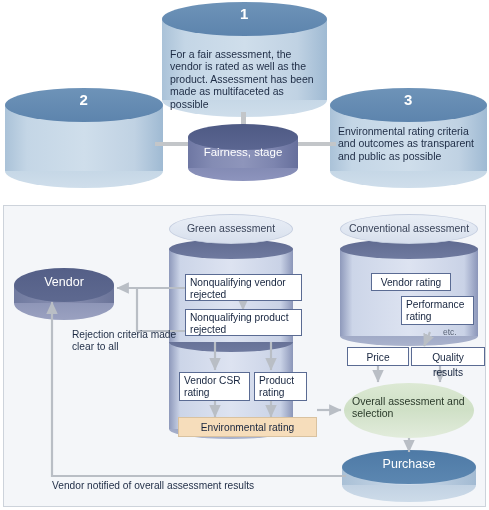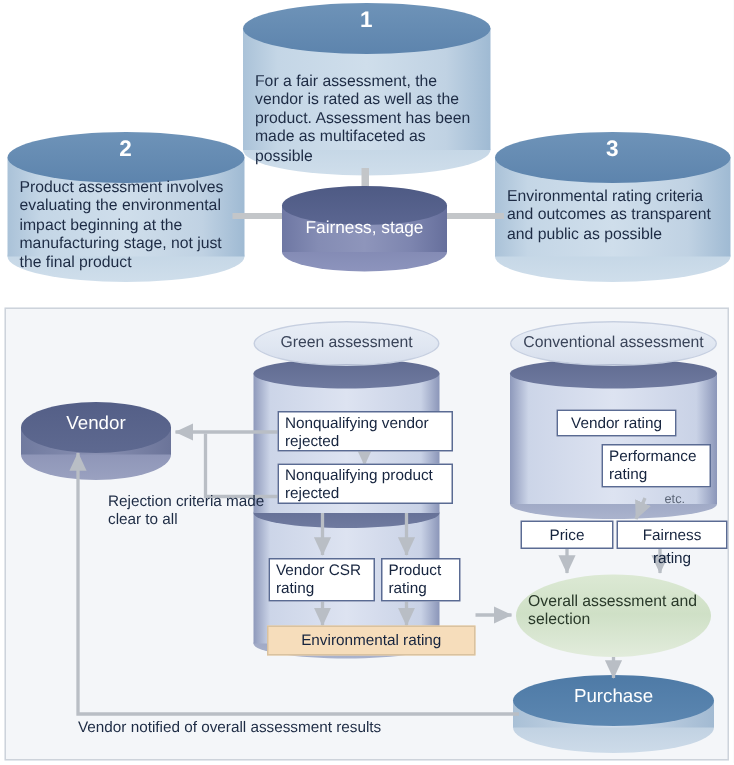--- a/index.html
+++ b/index.html
@@ -93,21 +93,20 @@
     <div class="top"></div>
     <div class="num">1</div>
     <div class="txt" style="top:46px;">For a fair assessment, the vendor is rated as well as the product. Assessment has been made as multifaceted as possible</div>
   </div>
 
   <div class="cyl topcyl" id="p2" style="left:5px;top:88px;width:158px;height:100px;">
     <div class="bot" style="top:66px;"></div>
     <div class="body" style="height:66px;"></div>
     <div class="top"></div>
     <div class="num">2</div>
-    <div class="txt" style="top:31px;">Product assessment involves evaluating the environmental impact beginning at the manufacturing stage, not just the final product</div>
   </div>
 
   <div class="cyl topcyl" id="p3" style="left:330px;top:88px;width:157px;height:100px;">
     <div class="bot" style="top:66px;"></div>
     <div class="body" style="height:66px;"></div>
     <div class="top"></div>
     <div class="num">3</div>
     <div class="txt" style="top:37px;">Environmental rating criteria and outcomes as transparent and public as possible</div>
   </div>
 
@@ -198,18 +197,18 @@
   <div class="box" style="left:185px;top:274px;width:117px;height:27px;">Nonqualifying vendor rejected</div>
   <div class="box" style="left:185px;top:309px;width:117px;height:27px;">Nonqualifying product rejected</div>
   <div class="box" style="left:179px;top:372px;width:71px;height:29px;">Vendor CSR rating</div>
   <div class="box" style="left:254px;top:372px;width:53px;height:29px;">Product rating</div>
   <div class="box tan" style="left:178px;top:417px;width:139px;height:20px;line-height:16px;">Environmental rating</div>
 
   <div class="box" style="left:371px;top:273px;width:80px;height:18px;text-align:center;line-height:14px;">Vendor rating</div>
   <div class="box" style="left:401px;top:296px;width:73px;height:29px;">Performance rating</div>
   <div class="etc" style="left:443px;top:327px;">etc.</div>
   <div class="box" style="left:347px;top:347px;width:62px;height:19px;text-align:center;line-height:15px;">Price</div>
-  <div class="box" style="left:411px;top:347px;width:74px;height:19px;text-align:center;line-height:15px;">Fairness rating</div>
+  <div class="box" style="left:411px;top:347px;width:74px;height:19px;text-align:center;line-height:15px;">Quality results</div>
 
   <div class="cap-note" style="left:72px;top:329px;width:105px;">Rejection criteria made clear to all</div>
   <div class="cap-note" style="left:52px;top:480px;width:280px;">Vendor notified of overall assessment results</div>
 
 </div>
 
 </body></html>

